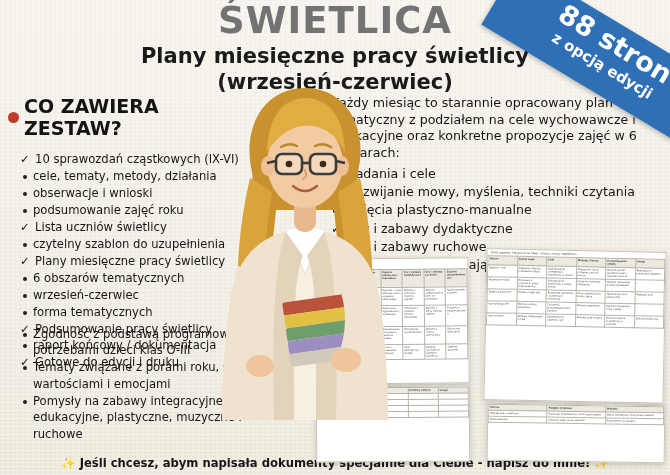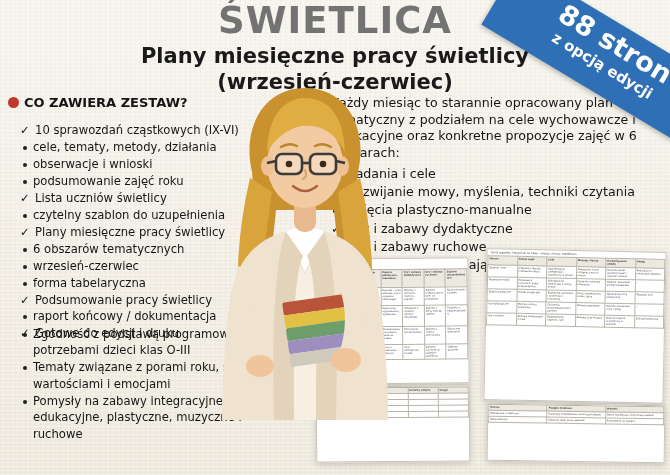--- a/index.html
+++ b/index.html
@@ -44,21 +44,21 @@
     color:#fff;font-weight:bold;font-size:27px;letter-spacing:0px;
   }
   .ribbon .small{
     position:absolute;left:0;right:0;top:36px;text-align:center;
     color:#fff;font-weight:bold;font-size:15px;
   }
 
   
   .leftcol{position:absolute;left:8px;top:95px;width:252px;}
   .zestaw-head{
-    display:flex;align-items:center;gap:5px;font-weight:bold;font-size:13px;color:#141414;
+    display:flex;align-items:center;gap:5px;font-weight:bold;font-size:19px;color:#141414;
     margin-bottom:3px;
   }
   .dot-red{width:11px;height:11px;border-radius:50%;background:#c0392b;display:inline-block;flex:0 0 auto;}
   ul.bul{list-style:none;margin:12px;padding:0;}
   ul.bul li{
     position:relative;padding-left:13px;font-size:11.6px;color:#161616;line-height:1.42;
     margin-bottom:0.5px;
   }
   ul.bul li::before{
     content:"";position:absolute;left:3px;top:7px;width:4px;height:4px;border-radius:50%;background:#222;
@@ -131,21 +131,21 @@
     <ul class="bul">
       <li class="chk">10 sprawozdań cząstkowych (IX-VI)</li>
       <li>cele, tematy, metody, działania</li>
       <li>obserwacje i wnioski</li>
       <li>podsumowanie zajęć roku</li>
       <li class="chk">Lista uczniów świetlicy</li>
       <li>czytelny szablon do uzupełnienia</li>
       <li class="chk">Plany miesięczne pracy świetlicy</li>
       <li>6 obszarów tematycznych</li>
       <li>wrzesień-czerwiec</li>
-      <li>forma tabelaryczna</li>
+      <li>forma tematycznych</li>
       <li class="chk">Podsumowanie pracy świetlicy</li>
       <li>raport końcowy / dokumentacja</li>
       <li class="chk">Gotowe do edycji i druku</li>
     </ul>
   </div>
 
   <ul class="bul lower-list">
     <li>Zgodność z podstawą programową i potrzebami dzieci klas O-III</li>
     <li>Tematy związane z porami roku, świętami, wartościami i emocjami</li>
     <li>Pomysły na zabawy integracyjne, edukacyjne, plastyczne, muzyczne i ruchowe</li>
@@ -387,14 +387,19 @@
       <rect x="96" y="264" width="72" height="13" rx="2" fill="#6e9e6b"></rect>
       <rect x="96" y="277" width="72" height="13" rx="2" fill="#9d8ec0"></rect>
       <rect x="96" y="290" width="72" height="13" rx="2" fill="#cfcabc"></rect>
     </g>
 
     <path d="M168 226 C180 254 180 286 168 306 L146 300 C156 280 158 252 150 230 Z" fill="#efe2cf"></path>
     <ellipse cx="156" cy="300" rx="15" ry="12" fill="#f0c59c"></ellipse>
     <ellipse cx="70" cy="306" rx="14" ry="11" fill="#f0c59c"></ellipse>
   </svg>
 
+  <div class="footer">
+    <span class="spark">✨</span>
+    <span>Jeśli chcesz, abym napisała dokumenty specjalnie dla Ciebie - napisz do mnie!</span>
+    <span class="spark">✨</span>
+  </div>
 
 </div>
 
 </body></html>

